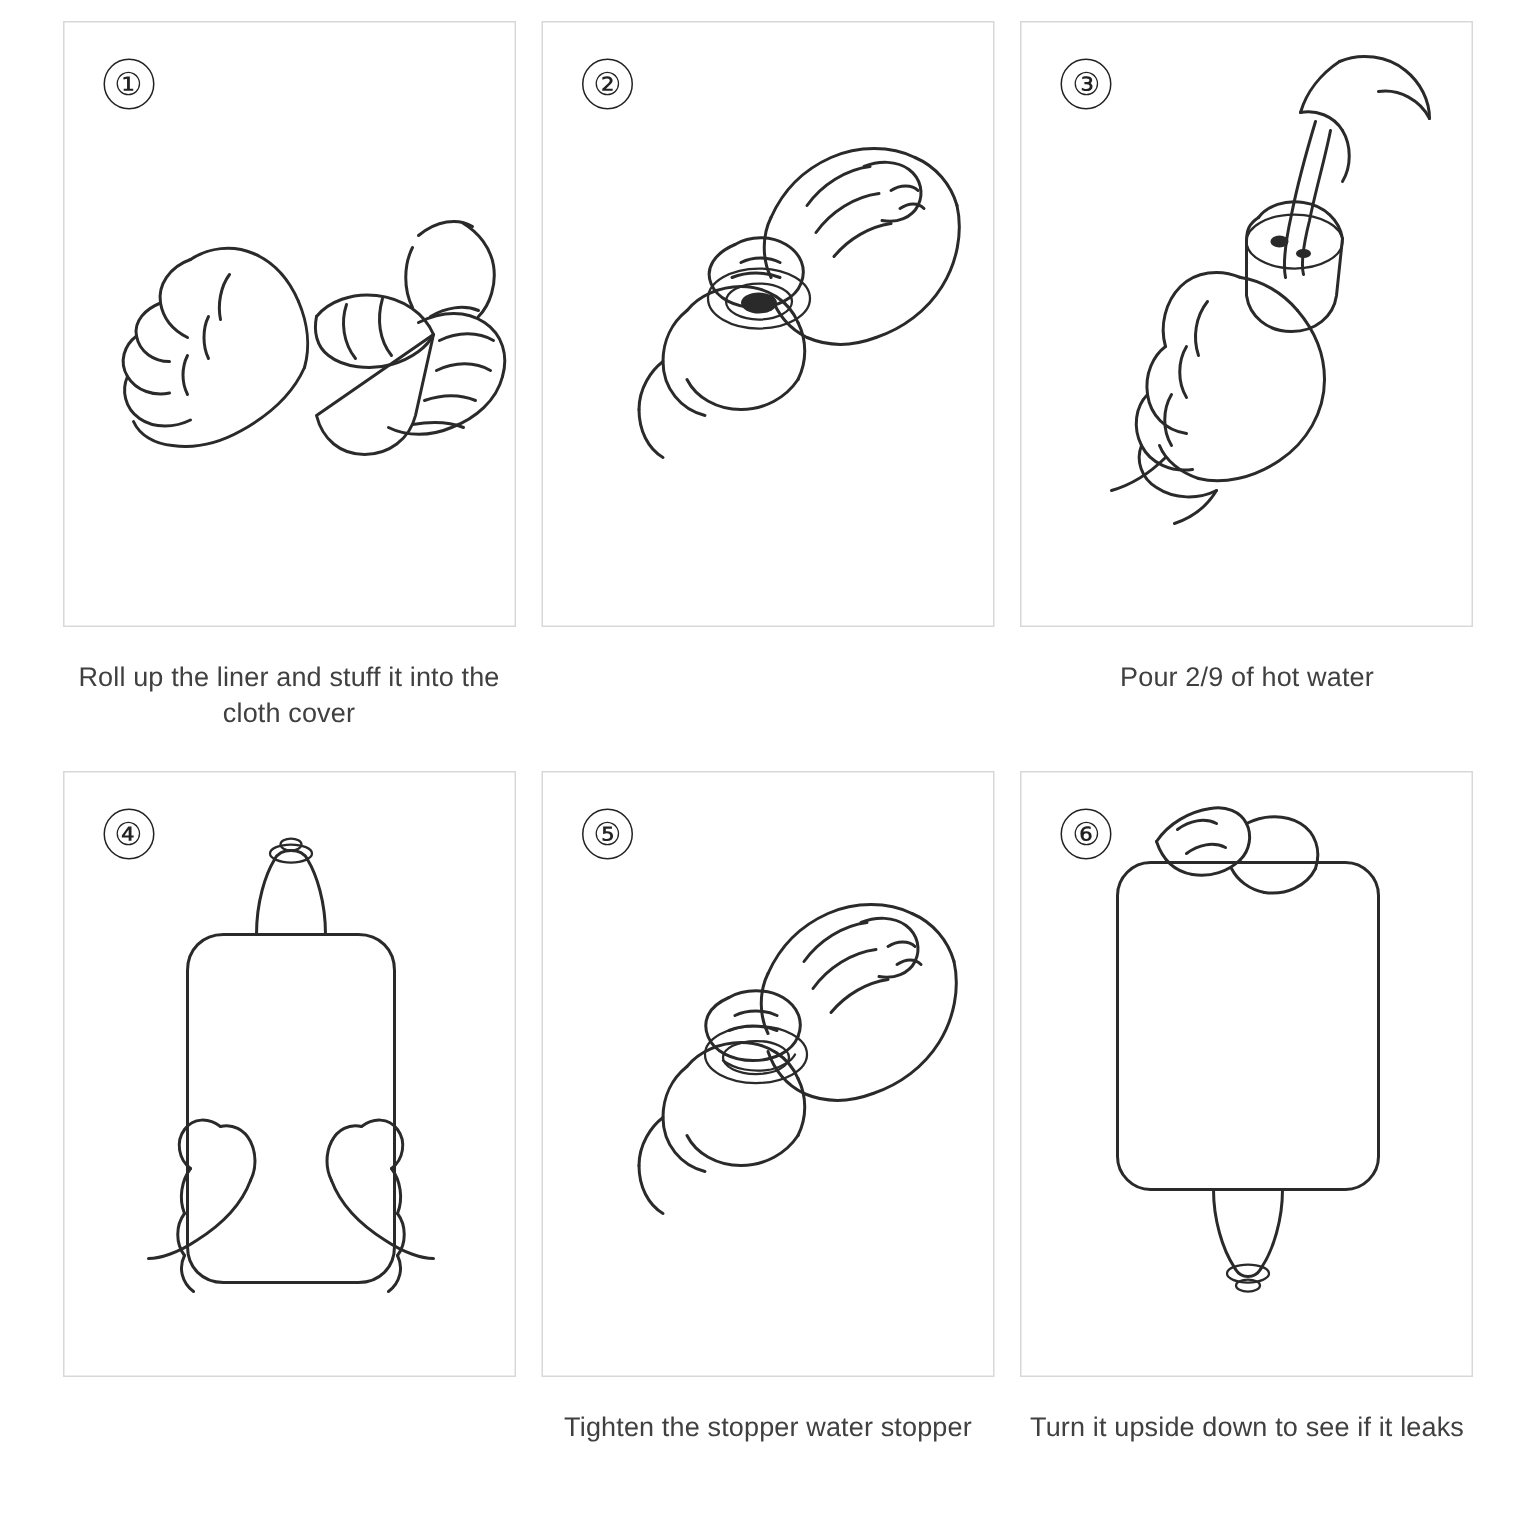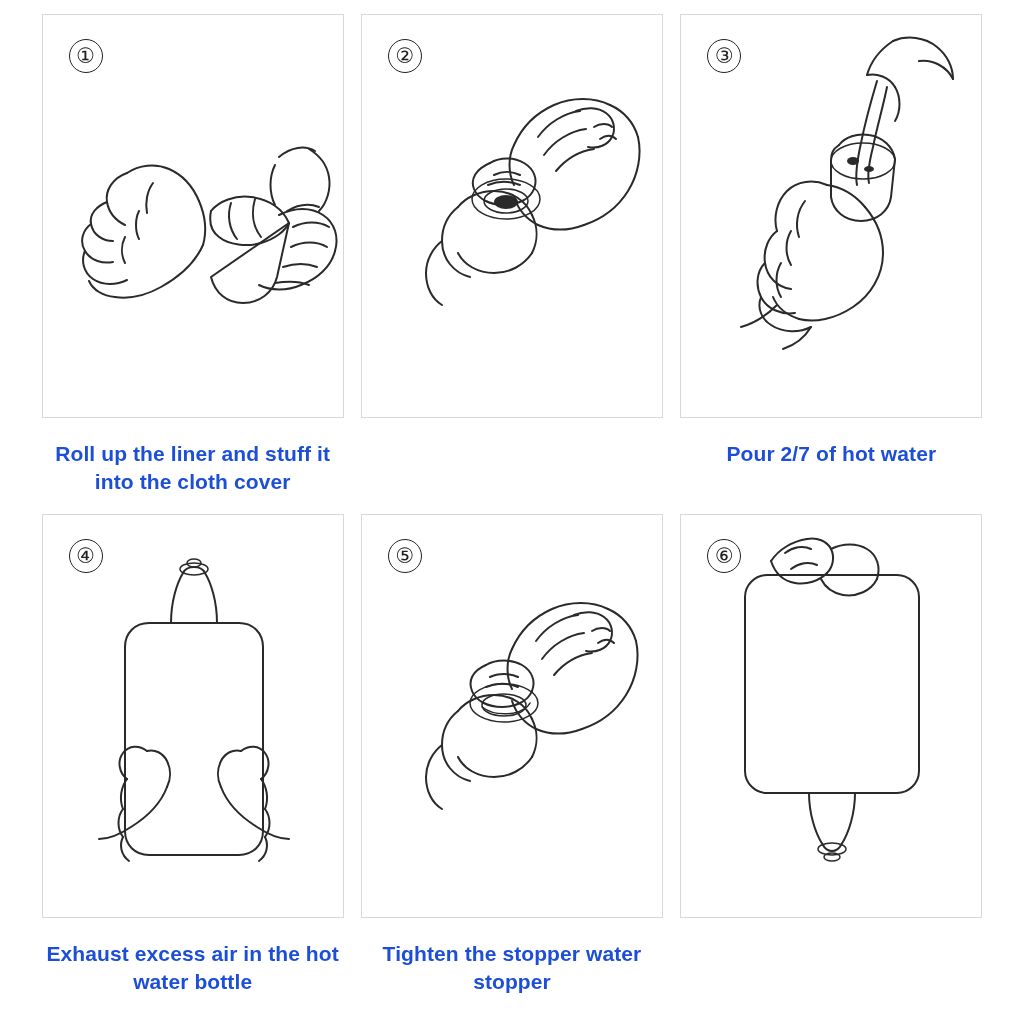--- a/index.html
+++ b/index.html
@@ -46,26 +46,25 @@
     height: 404px;
     border: 1px solid #d8d8d8;
     background: #fff;
     box-sizing: border-box;
     overflow: hidden;
   }
 
   .caption {
     width: 300px;
     text-align: center;
-    font-size: 21px;
+    font-size: 18px;
     line-height: 1.32;
-    color: #1d4ed8;
+    color: #404040;
     margin-top: 22px;
     letter-spacing: .1px;
-    font-weight: bold;
   }
 
   .step-num {
     position: absolute;
     left: 26px;
     top: 24px;
     width: 34px;
     height: 34px;
     border: 1.6px solid #222;
     border-radius: 50%;
@@ -213,21 +212,21 @@
           <path d="M202 238 C202 260 190 280 172 292 C154 304 134 308 118 304"></path>
           <path d="M118 304 C106 300 96 292 92 282"></path>
           <path d="M124 186 C116 196 114 210 118 222"></path>
           <path d="M110 216 C104 226 104 240 110 250"></path>
           <path d="M100 248 C94 258 94 272 100 282"></path>
 
           <path d="M96 290 C86 300 74 308 60 312"></path>
           <path d="M130 312 C124 322 114 330 102 334"></path>
         </svg>
       </div>
-      <div class="caption">Pour 2/7 of hot water</div>
+      <div class="caption">Pour 2/9 of hot water</div>
     </div>
 
     <div class="cell">
       <div class="panel">
         <div class="step-num">④</div>
         <svg class="art" viewBox="0 0 302 404">
 
           <path d="M82 132 C82 118 92 108 106 108 L196 108 C210 108 220 118 220 132 L220 316 C220 330 210 340 196 340 L106 340 C92 340 82 330 82 316 Z"></path>
 
           <path d="M128 108 C128 86 134 68 140 58"></path>
@@ -244,21 +243,20 @@
           <path d="M80 322 C76 330 78 340 86 346"></path>
 
           <path d="M198 236 C206 230 216 230 222 238 C228 246 226 258 218 264"></path>
           <path d="M198 236 C190 234 182 238 178 246 C174 254 174 264 178 272"></path>
           <path d="M178 272 C184 288 198 302 214 312 C226 320 238 324 246 324"></path>
           <path d="M218 264 C224 272 226 284 222 294"></path>
           <path d="M222 294 C228 302 228 314 222 322"></path>
           <path d="M222 322 C226 330 224 340 216 346"></path>
         </svg>
       </div>
-      <div class="caption">Exhaust excess air in the hot water bottle</div>
     </div>
 
     <div class="cell">
       <div class="panel">
         <div class="step-num">⑤</div>
         <svg class="art" viewBox="0 0 302 404">
 
           <path d="M96 196 C86 204 80 216 80 230 C80 248 92 262 108 266"></path>
           <path d="M80 230 C72 236 64 248 64 262"></path>
           <path d="M64 262 C64 276 70 288 80 294"></path>
@@ -309,16 +307,17 @@
 
           <path d="M64 82 C64 70 74 60 86 60 L216 60 C228 60 238 70 238 82 L238 256 C238 268 228 278 216 278 L86 278 C74 278 64 268 64 256 Z"></path>
 
           <path d="M128 278 C128 298 134 318 142 330"></path>
           <path d="M174 278 C174 298 168 318 160 330"></path>
           <path d="M142 330 C146 338 156 338 160 330"></path>
           <ellipse cx="151" cy="334" rx="14" ry="6" class="thin"></ellipse>
           <ellipse cx="151" cy="342" rx="8" ry="4" class="thin"></ellipse>
         </svg>
       </div>
+      <div class="caption">Turn it upside down to see if it leaks</div>
     </div>
 
   </div>
 </div>
 
 </body></html>

